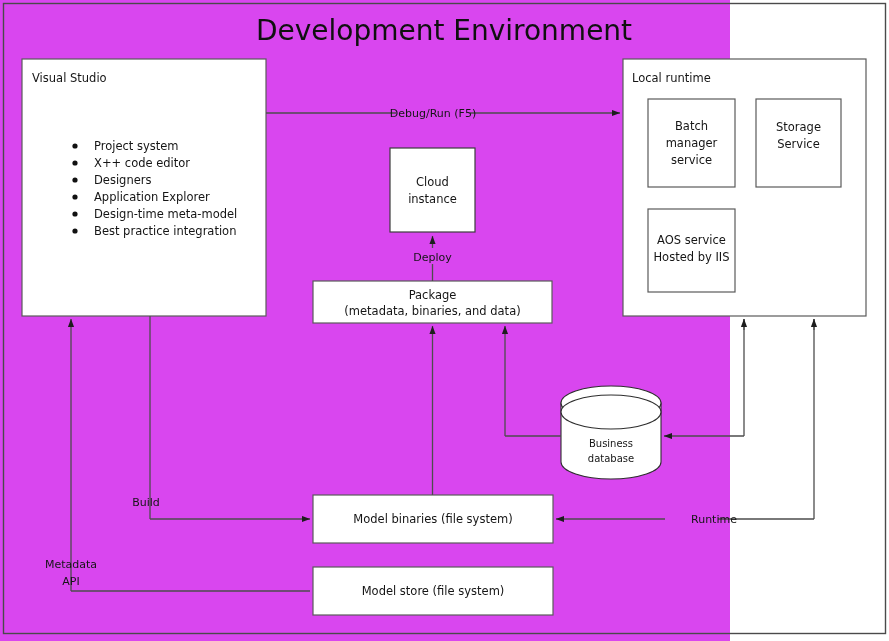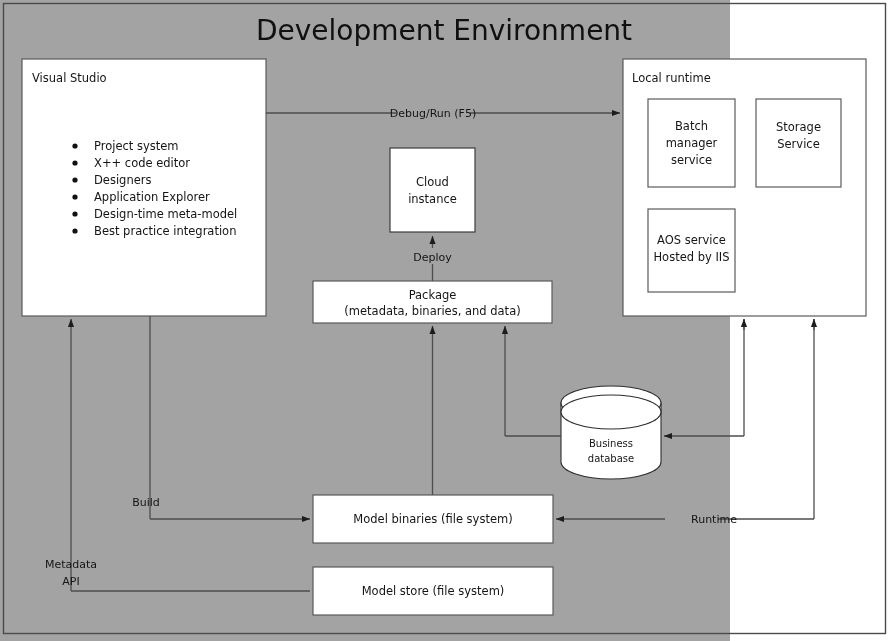--- a/index.html
+++ b/index.html
@@ -11,21 +11,21 @@
   body {
     font-family: "DejaVu Sans", "Liberation Sans", sans-serif;
     width: 889px;
     height: 641px;
     overflow: hidden;
   }
   #canvas {
     position: relative;
     width: 730px;
     height: 641px;
-    background: #a3a3a3;
+    background: #d946ef;
   }
   svg#diagram {
     position: absolute;
     top: 0;
     left: 0;
     width: 889px;
     height: 641px;
   }
   .box-fill { fill: #ffffff; }
   .box-stroke { stroke: #5a5a5a; stroke-width: 1.2; }

